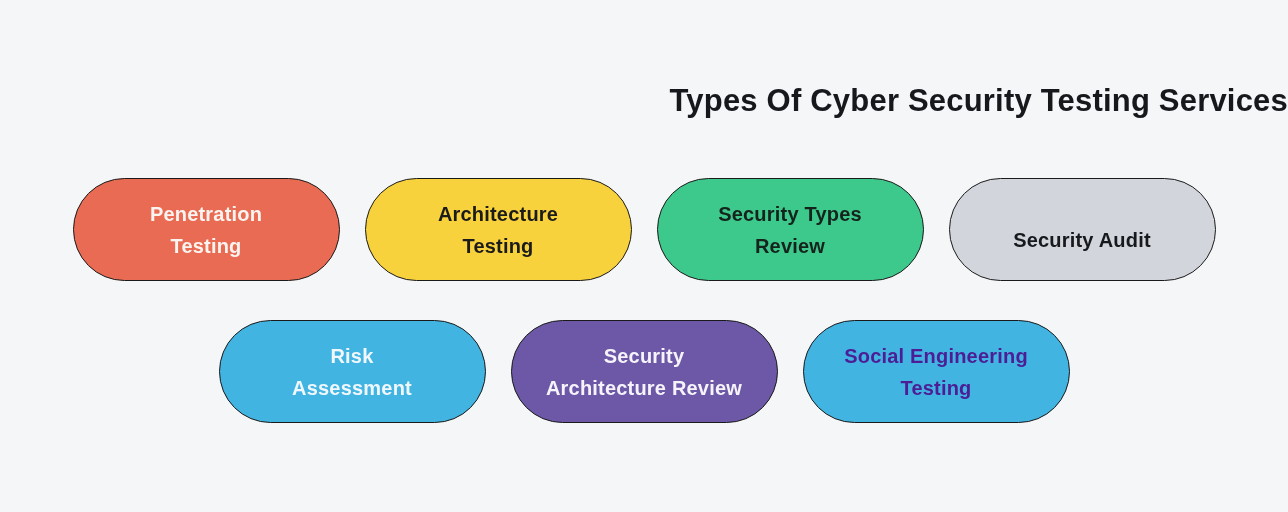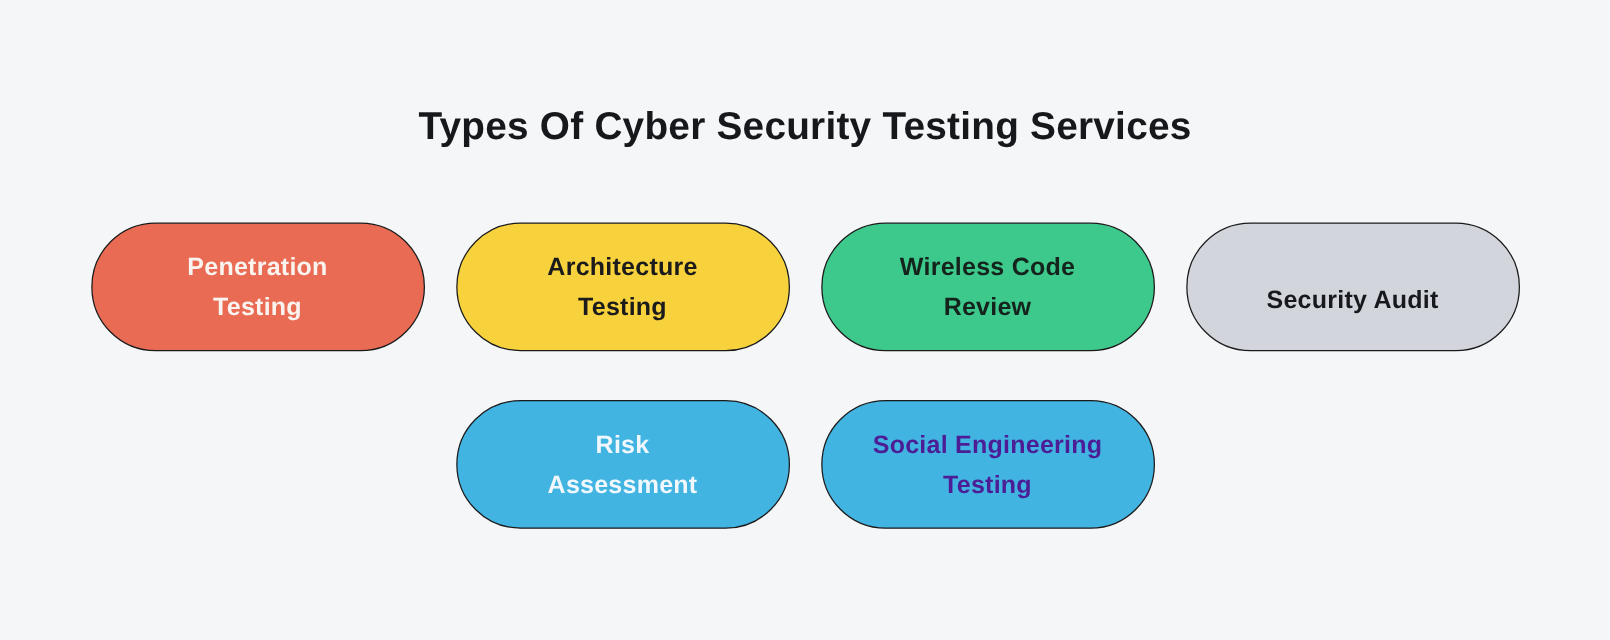--- a/index.html
+++ b/index.html
@@ -15,21 +15,21 @@
   }
   .canvas {
     position: relative;
     width: 1288px;
     height: 512px;
     box-sizing: border-box;
   }
   h1.page-title {
     margin: 0;
     padding-top: 82px;
-    text-align: center;
+    text-align: right;
     font-size: 31px;
     line-height: 37px;
     font-weight: 700;
     color: #16181C;
     letter-spacing: 0.2px;
   }
   .grid {
     margin-top: 59px;
     padding: 0 72px 0 72px;
     display: flex;
@@ -67,28 +67,32 @@
   <div class="grid">
       <div class="service-card" style="background: rgb(233, 107, 83); border-color: rgb(26, 26, 26);">
         <span class="service-label" style="color: rgb(250, 244, 240);">Penetration
 Testing</span>
       </div>
       <div class="service-card" style="background: rgb(248, 210, 60); border-color: rgb(26, 26, 26);">
         <span class="service-label" style="color: rgb(27, 27, 27);">Architecture
 Testing</span>
       </div>
       <div class="service-card" style="background: rgb(62, 201, 140); border-color: rgb(26, 26, 26);">
-        <span class="service-label" style="color: rgb(20, 35, 28);">Wireless Code
+        <span class="service-label" style="color: rgb(20, 35, 28);">Security Types
 Review</span>
       </div>
       <div class="service-card" style="background: rgb(210, 214, 220); border-color: rgb(26, 26, 26);">
         <span class="service-label" style="color: rgb(23, 25, 29); margin-top: 20px;">Security Audit</span>
       </div>
       <div class="service-card" style="background: rgb(65, 180, 226); border-color: rgb(26, 26, 26);">
         <span class="service-label" style="color: rgb(240, 248, 253);">Risk
 Assessment</span>
       </div>
+      <div class="service-card" style="background: rgb(108, 88, 167); border-color: rgb(26, 26, 26);">
+        <span class="service-label" style="color: rgb(246, 243, 250);">Security
+Architecture Review</span>
+      </div>
       <div class="service-card" style="background: rgb(65, 180, 226); border-color: rgb(26, 26, 26);">
         <span class="service-label" style="color: #4c1d95;">Social Engineering
 Testing</span>
       </div>
     </div>
 </div>
 
 </body></html>

